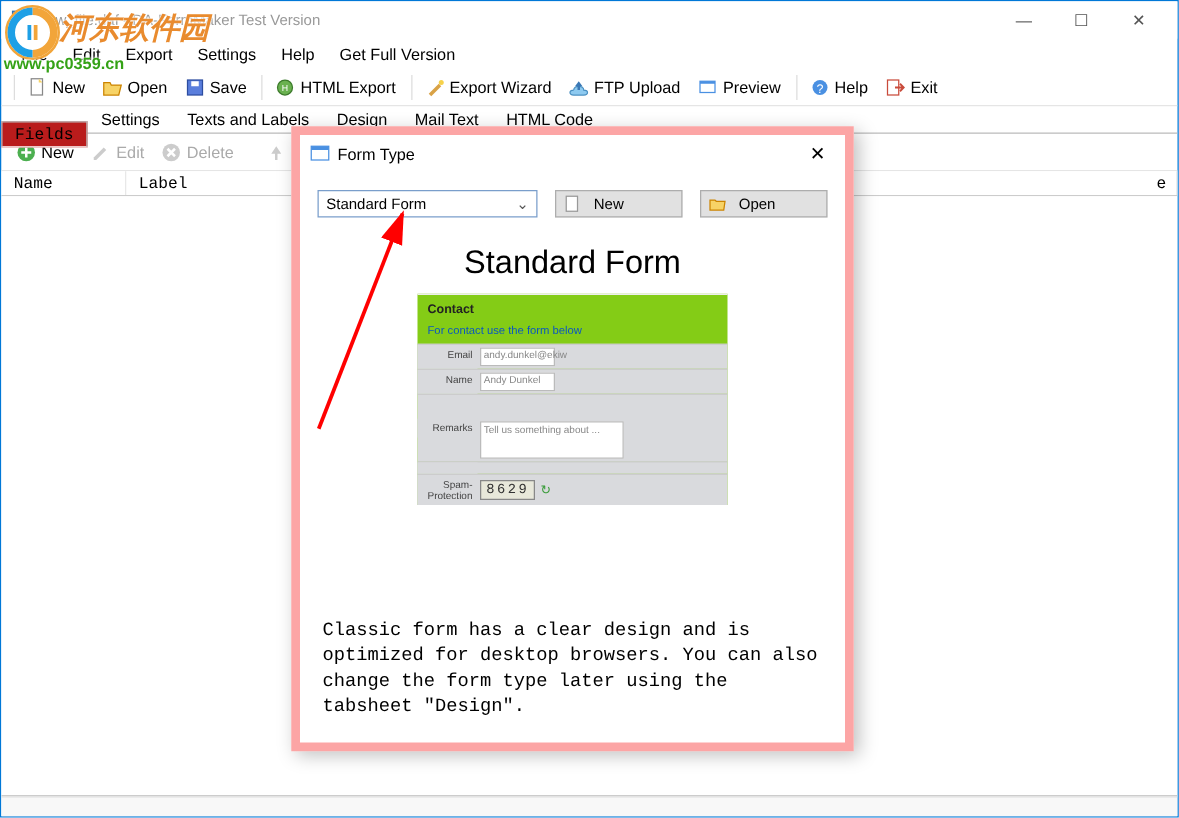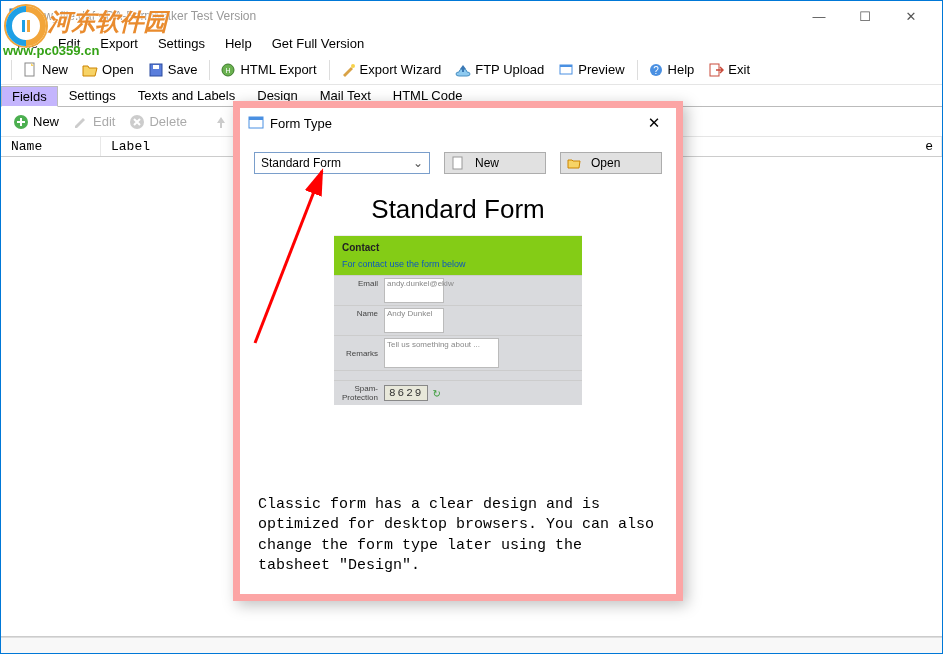--- a/index.html
+++ b/index.html
@@ -18,21 +18,21 @@
 
 
 .toolbar { height: 30px; display: flex; align-items: center; padding: 0 6px; border-bottom: 1px solid #e5e5e5; font-size: 13px; }
 .toolbar .tbtn { display: flex; align-items: center; padding: 3px 6px; margin-right: 2px; cursor: default; }
 .toolbar .ticon { width: 16px; height: 16px; margin-right: 4px; display: inline-flex; align-items: center; justify-content: center; }
 .toolbar .sep { width: 1px; height: 20px; background: #ddd; margin: 0 4px; }
 
 
 .tabs { height: 22px; display: flex; border-bottom: 1px solid #bbb; font-family: "Courier New", monospace; font-size: 13px; }
 .tabs .tab { padding: 2px 10px; border: 1px solid transparent; border-bottom: none; cursor: default; }
-.tabs .tab.active { background: #c4b5fd; border: 1px solid #bbb; border-bottom: 1px solid #fff; position: relative; top: 1px; }
+.tabs .tab.active { background: #b91c1c; border: 1px solid #bbb; border-bottom: 1px solid #fff; position: relative; top: 12px; font-family: Liberation Mono, monospace; }
 
 
 .toolbar2 { height: 30px; display: flex; align-items: center; padding: 3px 6px; font-size: 13px; border-bottom: 1px solid #e5e5e5; }
 .toolbar2 .tbtn { display: flex; align-items: center; padding: 3px 6px; margin-right: 2px; }
 .toolbar2 .tbtn.disabled { color: #aaa; }
 .toolbar2 .ticon { width: 16px; height: 16px; margin-right: 4px; display: inline-flex; align-items: center; justify-content: center; }
 
 
 .grid { position: relative; flex: 1; }
 .grid-header { height: 20px; display: flex; border-bottom: 1px solid #ccc; background: #fff; }
@@ -66,22 +66,22 @@
 
 .preview-wrap { flex: 1; display: flex; flex-direction: column; align-items: center; }
 .preview-title { font-size: 26px; font-family: Arial, sans-serif; margin: 4px 0 10px; }
 .form-preview { width: 248px; background: #84cc16; font-family: Arial, sans-serif; font-size: 9px; border-top: 1px solid #eee; }
 .form-preview .sect { padding: 6px 8px; }
 .form-preview .sect-title { font-weight: bold; color: #222; font-size: 10px; }
 .form-preview .hint { color: #0b57c0; font-size: 9px; margin-top: 6px; }
 .form-preview .row { display: flex; border-top: 1px solid #ccc; background: #d9dadd; }
 .form-preview .lbl { width: 48px; text-align: right; padding: 3px 4px; color: #444; background: #d9dadd; font-size: 8px;}
 .form-preview .val { flex: 1; padding: 2px; }
-.form-preview .inp { background: #fff; border: 1px solid #bbb; height: 25px; font-size: 8px; padding: 0 2px; color: #888; display: block; width: 60px; }
-.form-preview .ta  { background: #fff; border: 1px solid #bbb; height: 30px; width: 115px; font-size: 8px; padding: 1px 2px; color: #888; }
+.form-preview .inp { background: #fff; border: 1px solid #bbb; height: 15px; font-size: 8px; padding: 0 2px; color: #888; display: block; width: 60px; }
+.form-preview .ta  { background: #fff; border: 1px solid #bbb; height: 30px; width: 115px; font-size: 8px; padding: 1px 2px; color: #888; margin-top: 19px; }
 .form-preview .captcha { display: inline-block; border: 1px solid #888; background: #e8e8da; padding: 1px 4px; font-family: "Courier New", monospace; font-size: 11px; letter-spacing: 2px; color: #333; }
 .form-preview .buttons { padding: 8px; display: flex; gap: 6px; }
 .form-preview .fbtn { border: 1px solid #999; background: #f2f2f2; font-size: 8px; padding: 1px 5px; }
 .dialog-desc { font-family: "Courier New", monospace; font-size: 15px; padding: 10px 4px 4px; line-height: 1.35; }
 
 
 .arrow-overlay { position: absolute; top: 112px; left: 236px; z-index: 200; pointer-events: none; }
 .ic-open { fill:#f7d366; stroke:#cc8400;}
 .ic-save { fill:#5a7edc; stroke:#2d4da0;}
 .ic-green{ fill:#4caf50;}

